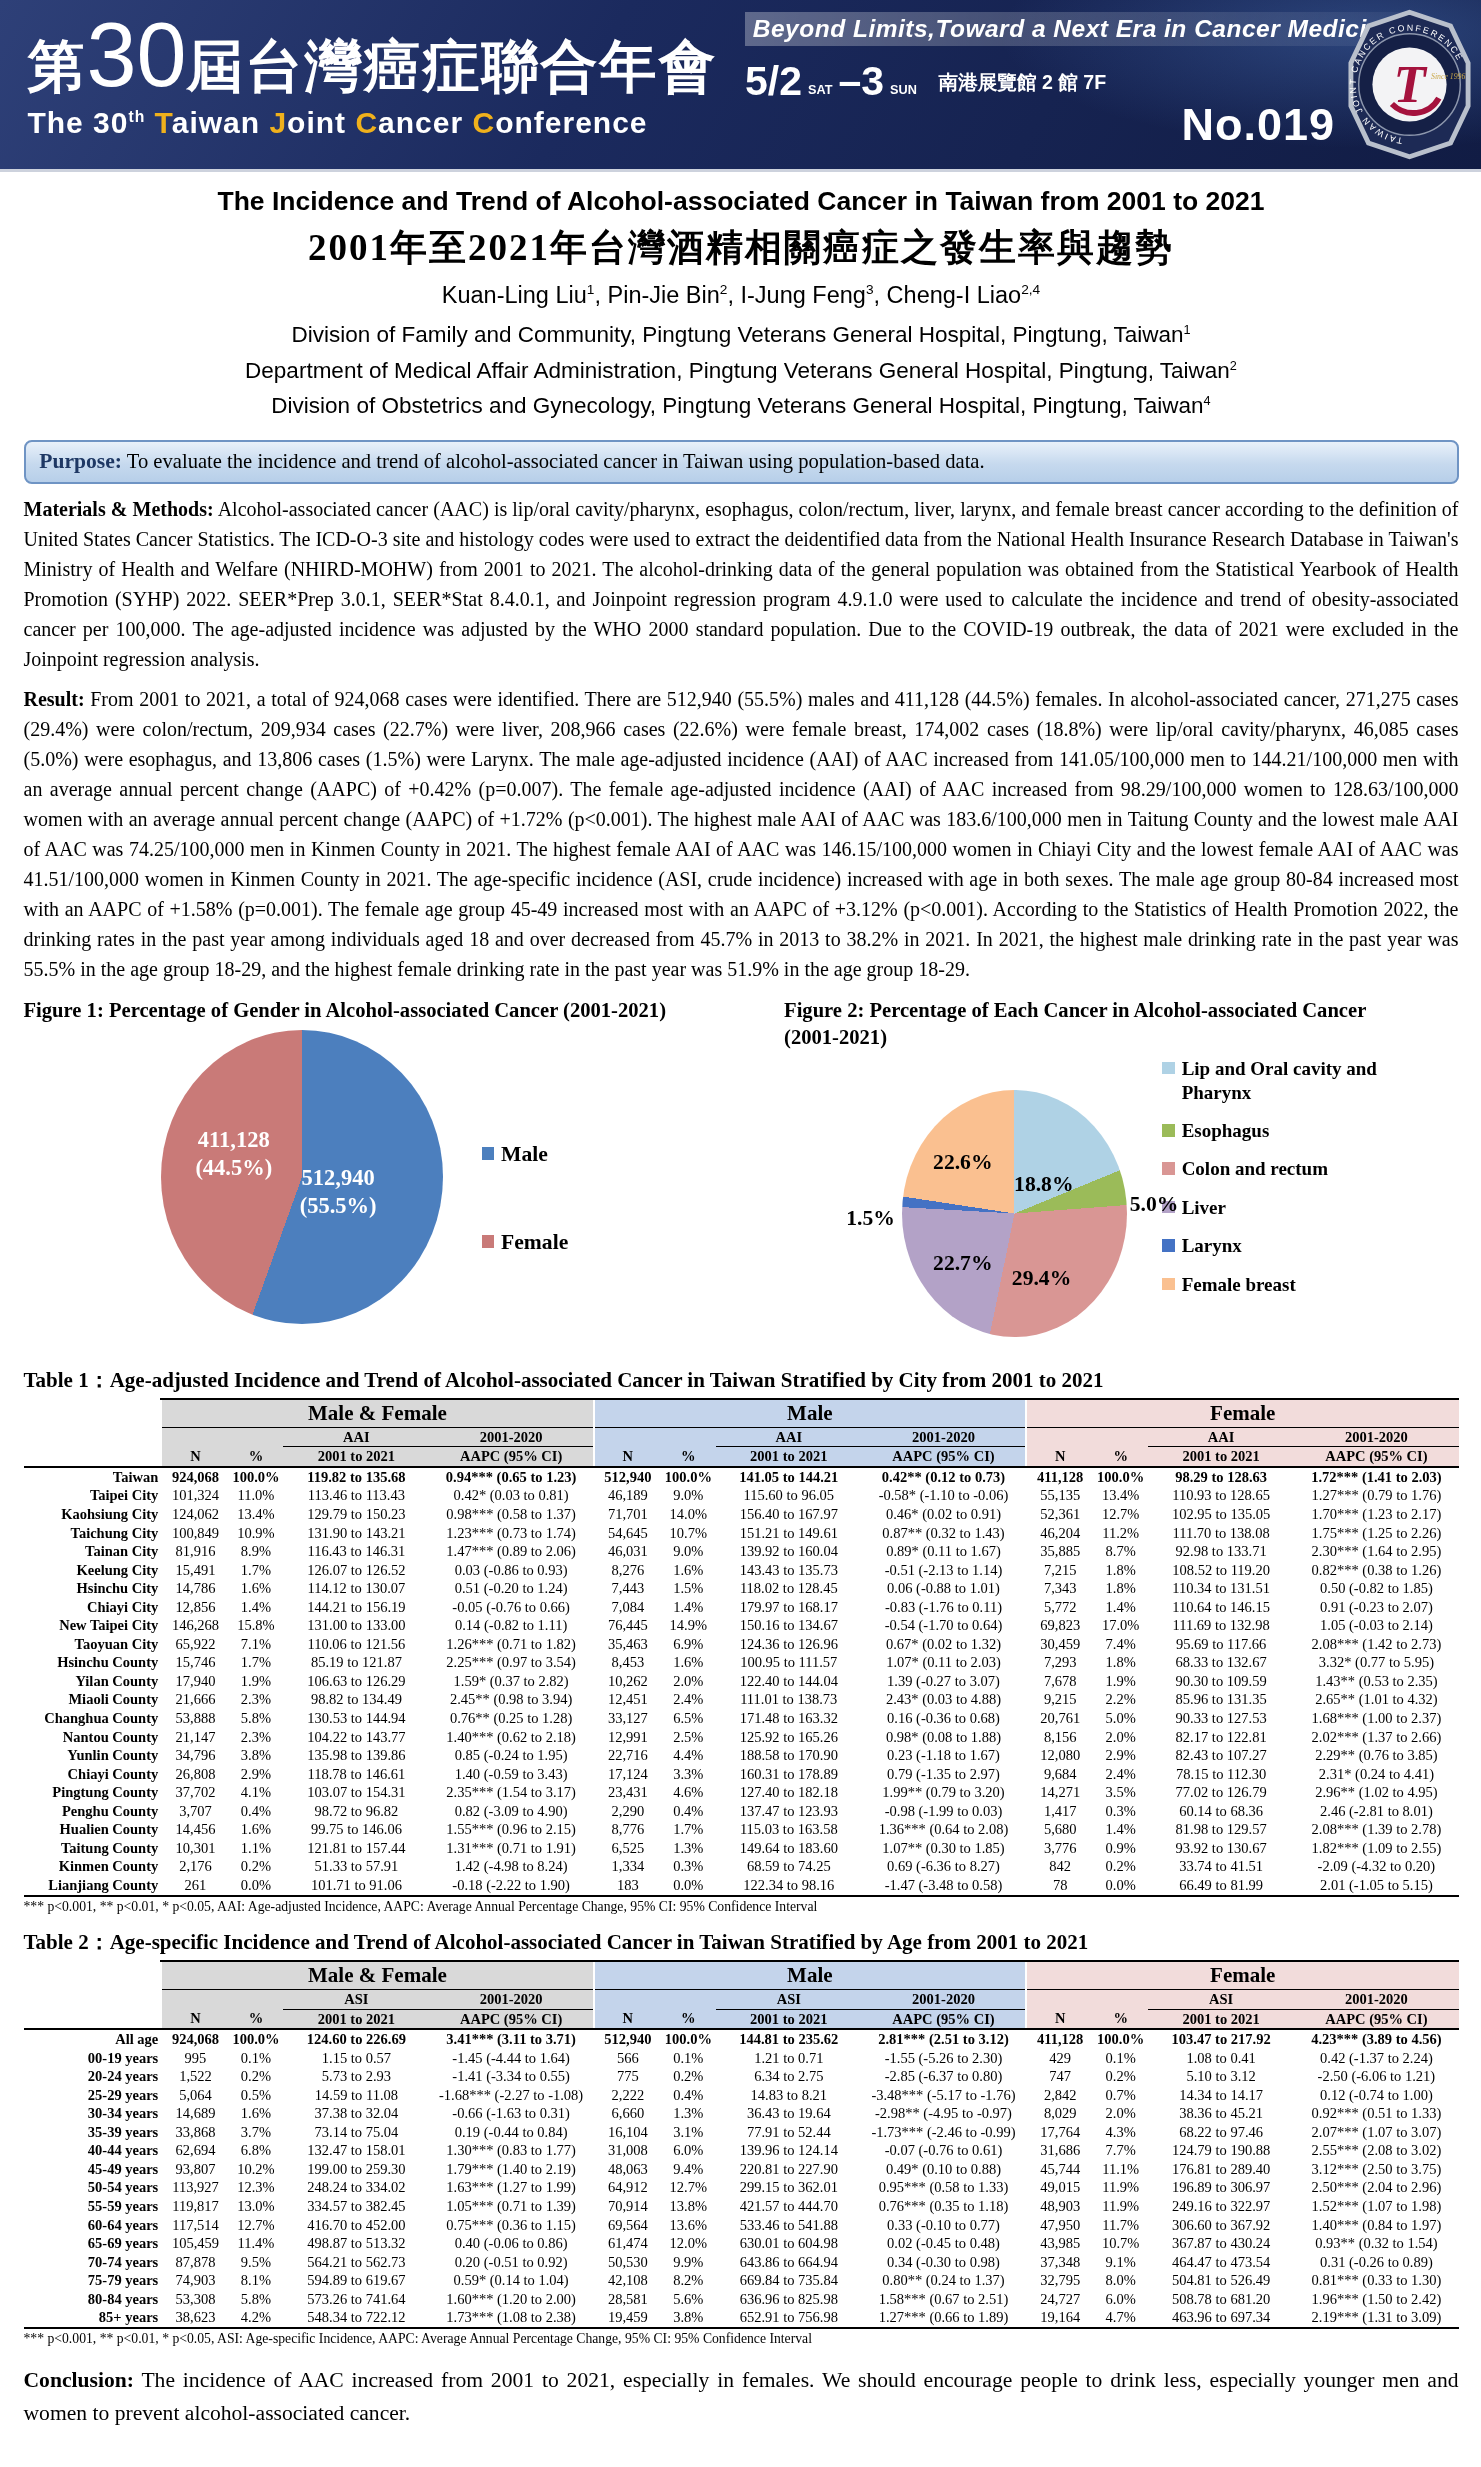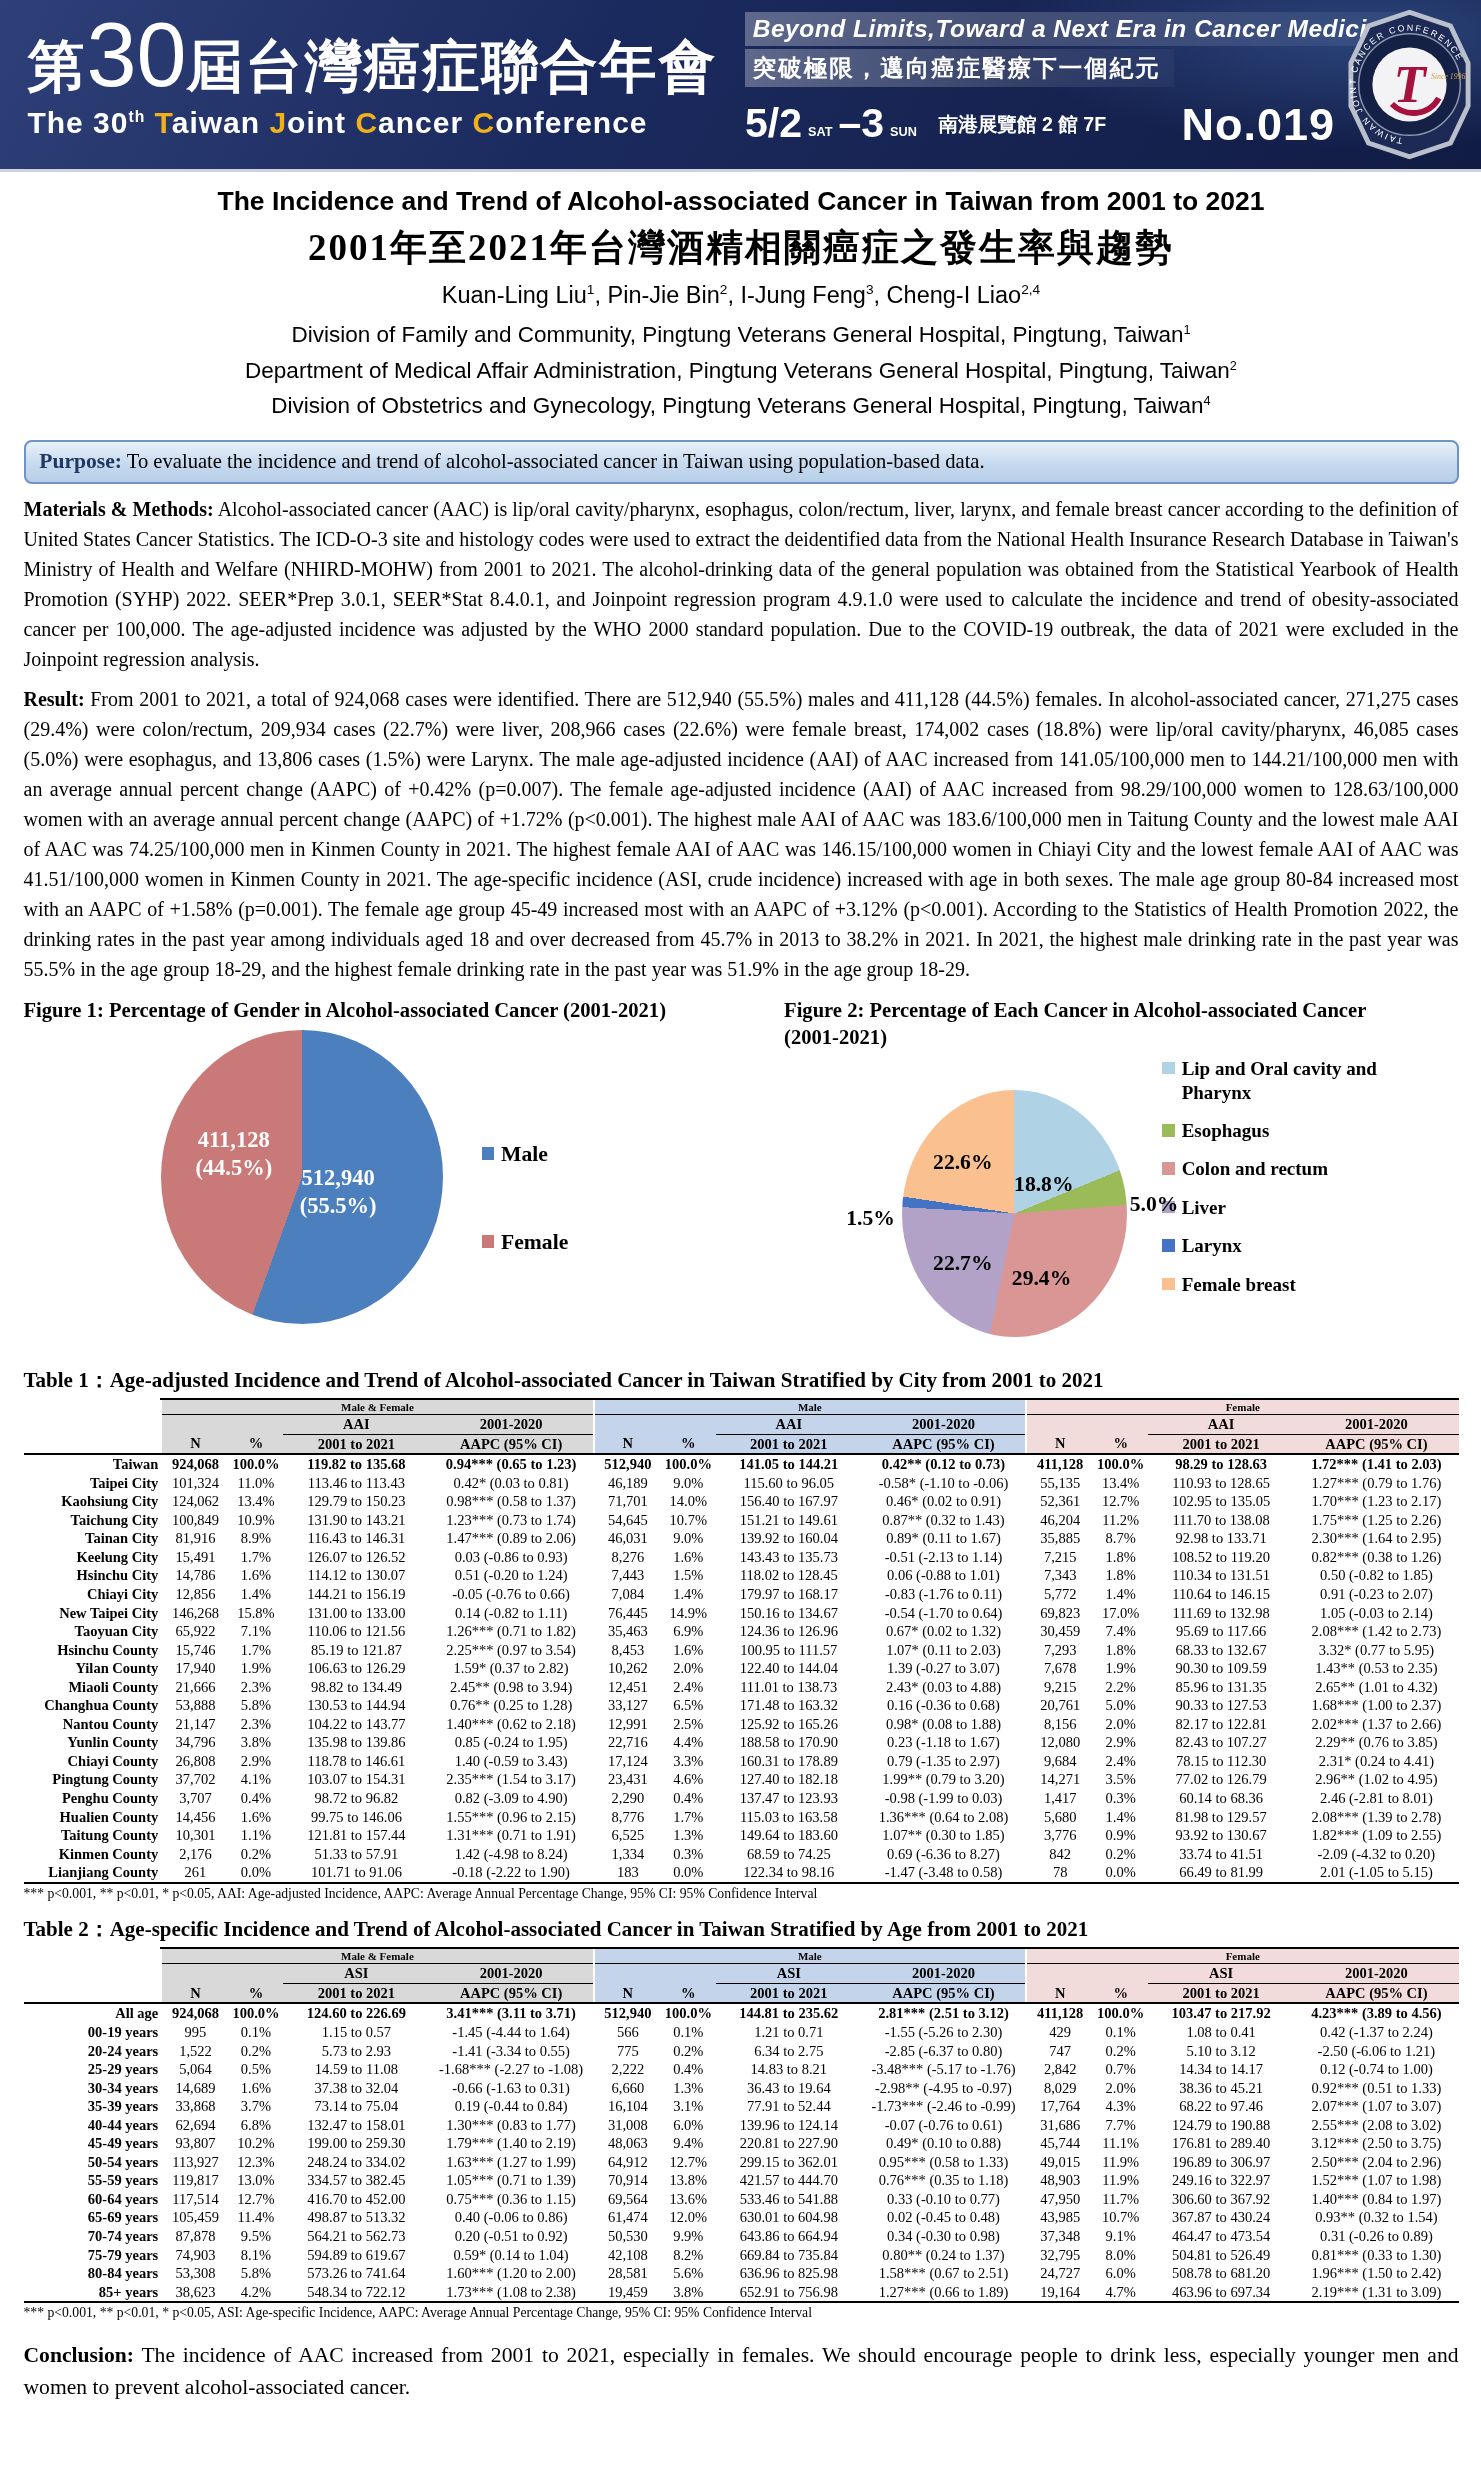--- a/index.html
+++ b/index.html
@@ -83,21 +83,21 @@
   .legend2 .legend-item{font-size:19px;line-height:1.25;}
   .swatch{width:12.7px;height:12.7px;flex:0 0 12.7px;margin-top:4.9px;}
 
   
   .tbl-title{font-size:21px;font-weight:bold;margin-top:13.7px;}
   table.datatable{width:100%;border-collapse:collapse;table-layout:fixed;margin-top:3.9px;}
   .datatable th,.datatable td{font-size:14.5px;padding:0 2px;text-align:center;line-height:1.28;
         overflow:hidden;white-space:nowrap;font-weight:normal;}
   .datatable .rname{text-align:right;font-weight:bold;}
   #t2 .rname{}
-  .datatable .grp{font-weight:bold;border-top:2.5px solid #000;border-bottom:1.6px solid #000;font-size:11px;}
+  .datatable .grp{font-weight:bold;border-top:2.5px solid #000;border-bottom:1.6px solid #000;font-size:21px;}
   .datatable .metric{font-weight:bold;border-bottom:1.3px solid #000;}
   .datatable .head-bottom{font-weight:bold;border-bottom:2.5px solid #000;}
   .datatable tbody tr:last-child td,.datatable tbody tr:last-child th{border-bottom:2.5px solid #000;}
   .datatable .g0{background:#d9d9d9;}
   .datatable .g1{background:#c4d4eb;}
   .datatable .g2{background:#f2dcdb;}
   .datatable .gsep{border-left:2.9px solid #fff;}
   .datatable tr.boldrow th,.datatable tr.boldrow td{font-weight:bold;}
   .footnote{font-size:13.7px;margin-top:2px;}
 
@@ -112,23 +112,20 @@
 
   <div class="banner">
     <div class="b-left">
       <div class="b-title-zh" id="zh-title-parts"><span class="seg">第</span><span class="seg big">30</span><span class="seg">屆台灣癌症聯合年會</span></div>
       <div class="b-title-en" id="en-title-parts"><span>The 30</span><sup>th</sup><span> </span><span class="gold">T</span><span>aiwan </span><span class="gold">J</span><span>oint </span><span class="gold">C</span><span>ancer </span><span class="gold">C</span><span>onference</span></div>
     </div>
     <div class="b-center">
       <div class="slogan-band">
         <span class="slogan-en">Beyond Limits,Toward a Next Era in Cancer Medicine</span>
       </div><br>
-      <div class="slogan-band">
-        <span class="slogan-zh">突破極限，邁向癌症醫療下一個紀元</span>
-      </div>
       <div class="date-row">
         <span class="date-big">5/2</span>
         <span class="date-small">SAT</span>
         <span class="date-big">–3</span>
         <span class="date-small">SUN</span>
         <span class="venue">南港展覽館 2 館 7F</span>
       </div>
     </div>
     <div class="poster-no">No.019</div>
     <svg class="logo" viewBox="0 0 128 156">

